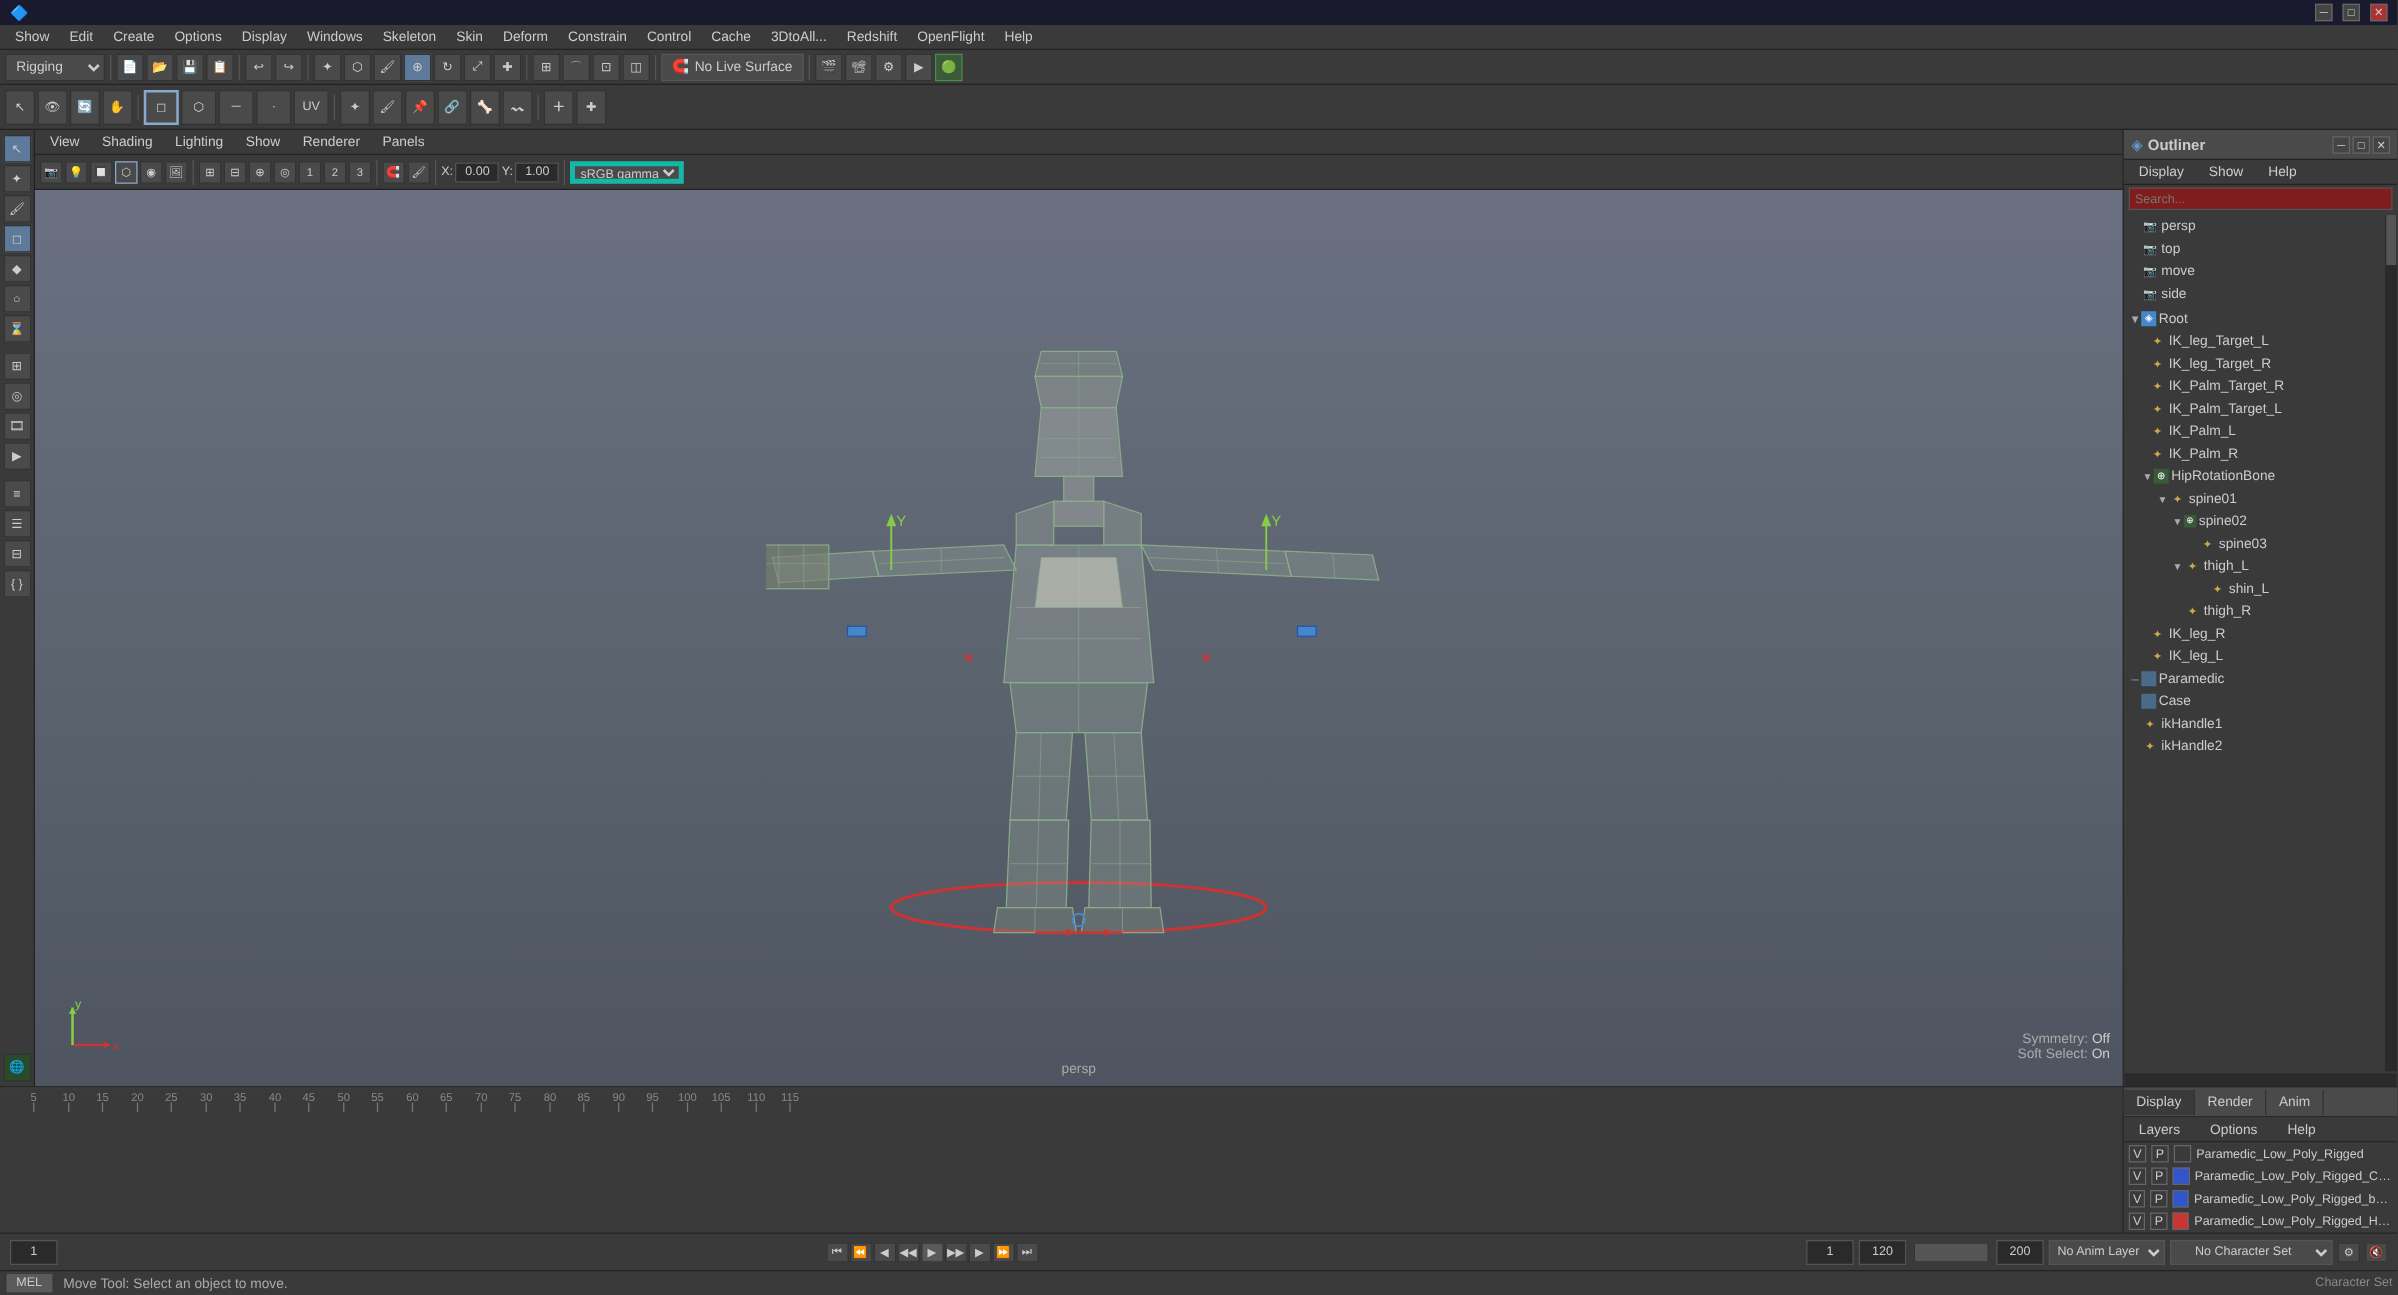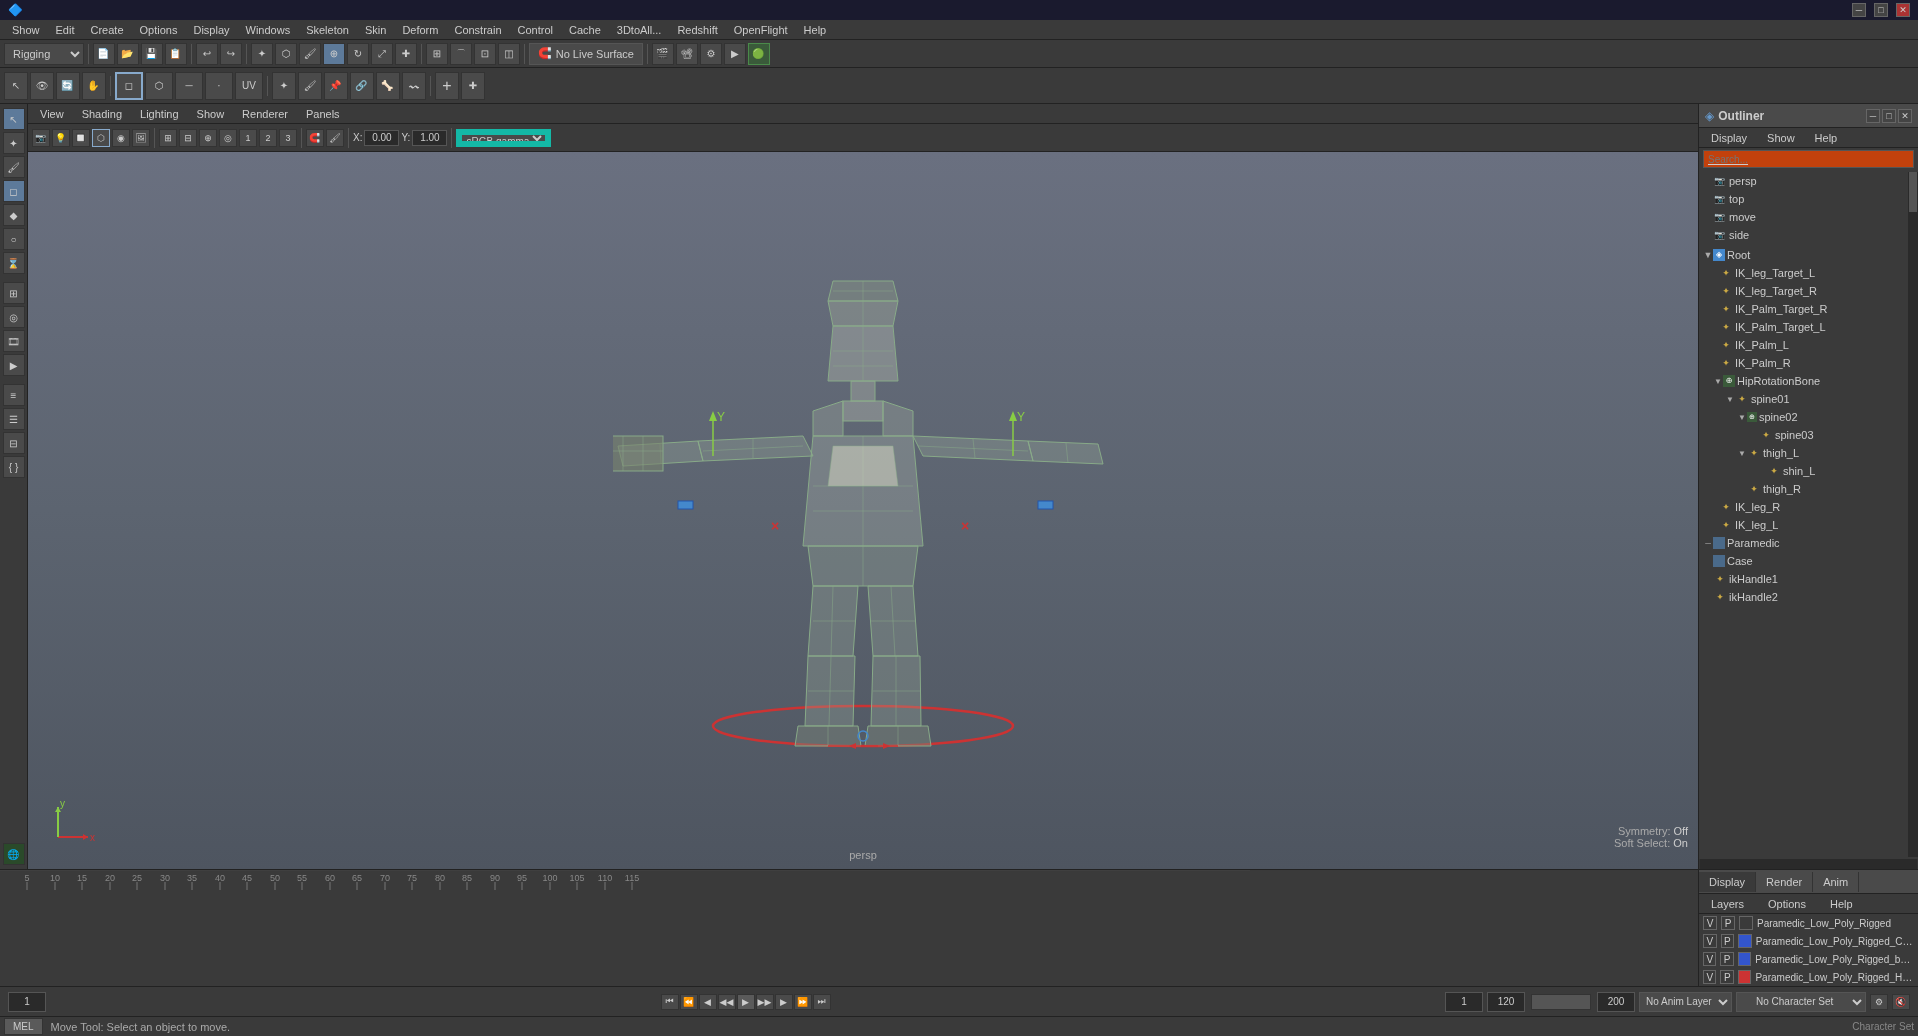--- a/index.html
+++ b/index.html
@@ -31,21 +31,21 @@
     #viewport { flex: 1; background: #5c6470; position: relative; overflow: hidden; }
     #viewport-label { position: absolute; bottom: 8px; left: 50%; transform: translateX(-50%); color: #aaa; font-size: 11px; }
     #symmetry-info { position: absolute; bottom: 20px; right: 10px; color: #aaa; font-size: 11px; text-align: right; }
 
     
     #right-panel { width: 220px; background: #3a3a3a; display: flex; flex-direction: column; border-left: 1px solid #222; }
     #outliner-header { height: 24px; background: #4a4a4a; display: flex; align-items: center; justify-content: space-between; padding: 0 6px; border-bottom: 1px solid #222; }
     #outliner-title { font-size: 12px; color: #ccc; font-weight: bold; }
     #outliner-controls { display: flex; gap: 2px; }
     #outliner-menubar { height: 20px; background: #3a3a3a; display: flex; align-items: center; gap: 4px; padding: 0 4px; border-bottom: 1px solid #222; }
-    #outliner-search { height: 18px; margin: 2px 4px; background: #c2410c; border: 1px solid #555; color: #ccc; font-size: 10px; width: calc(100% - 8px); padding: 0 4px; text-decoration: underline; }
+    #outliner-search { height: 18px; margin: 2px 4px; background: #7f1d1d; border: 1px solid #555; color: #ccc; font-size: 10px; width: calc(100% - 8px); padding: 0 4px; }
     #outliner-tree { flex: 1; overflow-y: auto; padding: 2px 0; }
     .tree-item { display: flex; align-items: center; height: 18px; padding-left: 4px; cursor: pointer; color: #ccc; font-size: 11px; white-space: nowrap; }
     .tree-icon { width: 14px; height: 14px; display: inline-flex; align-items: center; justify-content: center; font-size: 9px; margin-right: 2px; }
     .camera-icon { color: #6699cc; }
     .tree-expand { width: 10px; display: inline-block; text-align: center; font-size: 9px; color: #888; }
     .outliner-tab { padding: 4px 10px; cursor: pointer; color: #ccc; font-size: 11px; border-right: 1px solid #333; }
     .outliner-tab.active { background: #3a3a3a; }
     .layer-item { display: flex; align-items: center; height: 18px; padding: 0 4px; cursor: pointer; color: #ccc; font-size: 11px; gap: 4px; }
     .pb-btn { width: 18px; height: 16px; background: #4a4a4a; border: 1px solid #333; display: flex; align-items: center; justify-content: center; cursor: pointer; color: #ccc; font-size: 9px; }
     .script-tab { padding: 2px 8px; background: #4a4a4a; border: 1px solid #333; cursor: pointer; color: #ccc; font-size: 10px; margin-right: 4px; }
@@ -218,21 +218,21 @@
         <div class="vp-toolbar-btn">🧲</div>
         <div class="vp-toolbar-btn">🖌</div>
         <div class="toolbar-separator"></div>
         <div style="display:flex; align-items:center; gap:2px; font-size:10px; color:#ccc;">
           <span>X:</span>
           <input type="text" style="width: 35px; height: 16px; background: rgb(42, 42, 42); border: 1px solid rgb(85, 85, 85); color: rgb(204, 204, 204); font-size: 10px; text-align: center;" value="0.00">
           <span>Y:</span>
           <input type="text" style="width: 35px; height: 16px; background: rgb(42, 42, 42); border: 1px solid rgb(85, 85, 85); color: rgb(204, 204, 204); font-size: 10px; text-align: center;" value="1.00">
         </div>
         <div class="toolbar-separator"></div>
-        <select style="height:18px; background:#4a4a4a; border:6px solid #14b8a6; color:#ccc; font-size:10px;text-align:right;">
+        <select style="height:18px; background:#4a4a4a; border:4px solid #14b8a6; color:#ccc; font-size:10px;">
           <option>sRGB gamma</option>
         </select>
       </div>
 
       <div id="viewport">
 
         <svg id="character-svg" width="500" height="550" viewBox="0 0 500 550">
 
           <ellipse cx="250" cy="490" rx="150" ry="20" fill="none" stroke="#cc3333" stroke-width="2.5"></ellipse>
 

